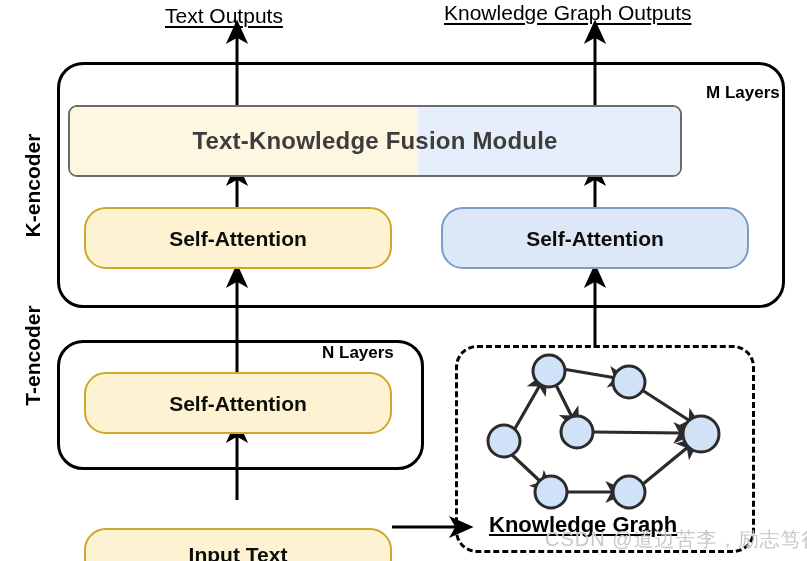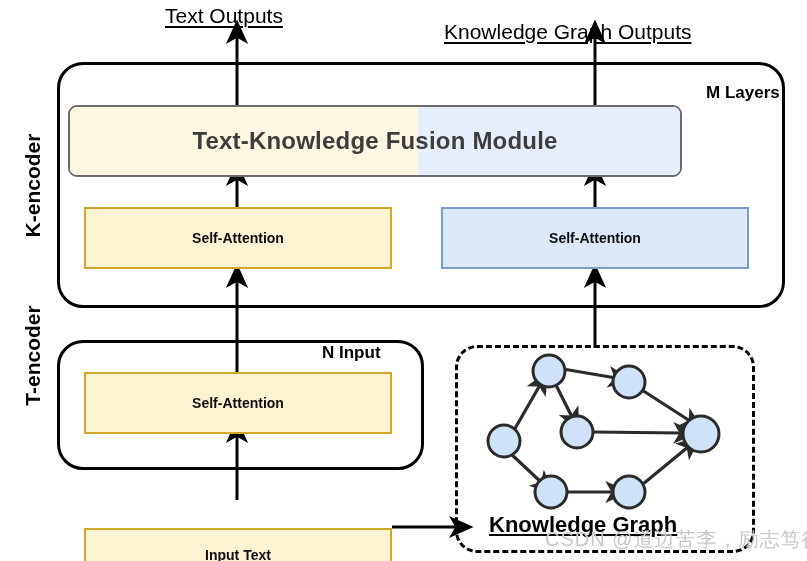--- a/index.html
+++ b/index.html
@@ -56,22 +56,22 @@
     white-space:nowrap;
     line-height:1;
   }
 
   
   .block{
     box-sizing:border-box;
     display:flex;
     align-items:center;
     justify-content:center;
-    border-radius:0;
-    font-size:14px;
+    border-radius:22px;
+    font-size:21px;
     font-weight:bold;
     line-height:1;
   }
   .block-yellow{
     background:#fdf3d2;
     border:2px solid #cfa72b;
     color:#0d0d0d;
   }
   .block-blue{
     background:#dce7f8;
@@ -161,21 +161,21 @@
 
     <line x1="595" y1="348" x2="595" y2="279" stroke="#000000" stroke-width="3" marker-end="url(#ah)"></line>
 
     <line x1="595" y1="207" x2="595" y2="177" stroke="#000000" stroke-width="3" marker-end="url(#ah)"></line>
 
     <line x1="595" y1="105" x2="595" y2="35" stroke="#000000" stroke-width="3" marker-end="url(#ah)"></line>
   </svg>
 
   <div class="abs out-label" style="left:165px;top:5px;">Text Outputs</div>
 
-  <div class="abs out-label" style="left:444px;top:21px;">Knowledge Graph Outputs</div>
+  <div class="abs out-label" style="left:444px;top:2px;">Knowledge Graph Outputs</div>
 
   <div class="abs side-label" style="left:-28px;top:175px;width:120px;">K-encoder</div>
 
   <div class="abs encoder-frame" style="left:57px;top:62px;width:728px;height:246px;"></div>
 
   <div class="abs layer-caption" style="left:677px;top:84px;margin-left:29px;">M Layers</div>
 
   <div class="abs" style="left:68px;top:105px;width:614px;height:72px;">
     <div class="fusion" style="width:100%;height:100%;">
       <div class="fusion-left" style="width:348px;"></div>
@@ -185,21 +185,21 @@
   </div>
 
   <div class="abs block block-yellow" style="left:84px;top:207px;width:308px;height:62px;">Self-Attention</div>
 
   <div class="abs block block-blue" style="left:441px;top:207px;width:308px;height:62px;">Self-Attention</div>
 
   <div class="abs side-label" style="left:-28px;top:345px;width:120px;">T-encoder</div>
 
   <div class="abs encoder-frame" style="left:57px;top:340px;width:367px;height:130px;"></div>
 
-  <div class="abs layer-caption" style="left:322px;top:344px;">N Input</div>
+  <div class="abs layer-caption" style="left:322px;top:344px;">N Layers</div>
 
   <div class="abs block block-yellow" style="left:84px;top:372px;width:308px;height:62px;">Self-Attention</div>
 
   <div class="abs block block-yellow" style="left:84px;top:500px;width:308px;height:53px;margin-top:28px;">Input Text</div>
 
   <div class="abs kg-frame" style="left:455px;top:345px;width:300px;height:208px;"></div>
 
   <svg class="abs" style="left:455px;top:345px;" width="300" height="208">
     <defs>
       <marker id="kgah" markerWidth="9" markerHeight="9" refX="2.6" refY="3.6" orient="auto" markerUnits="strokeWidth">

